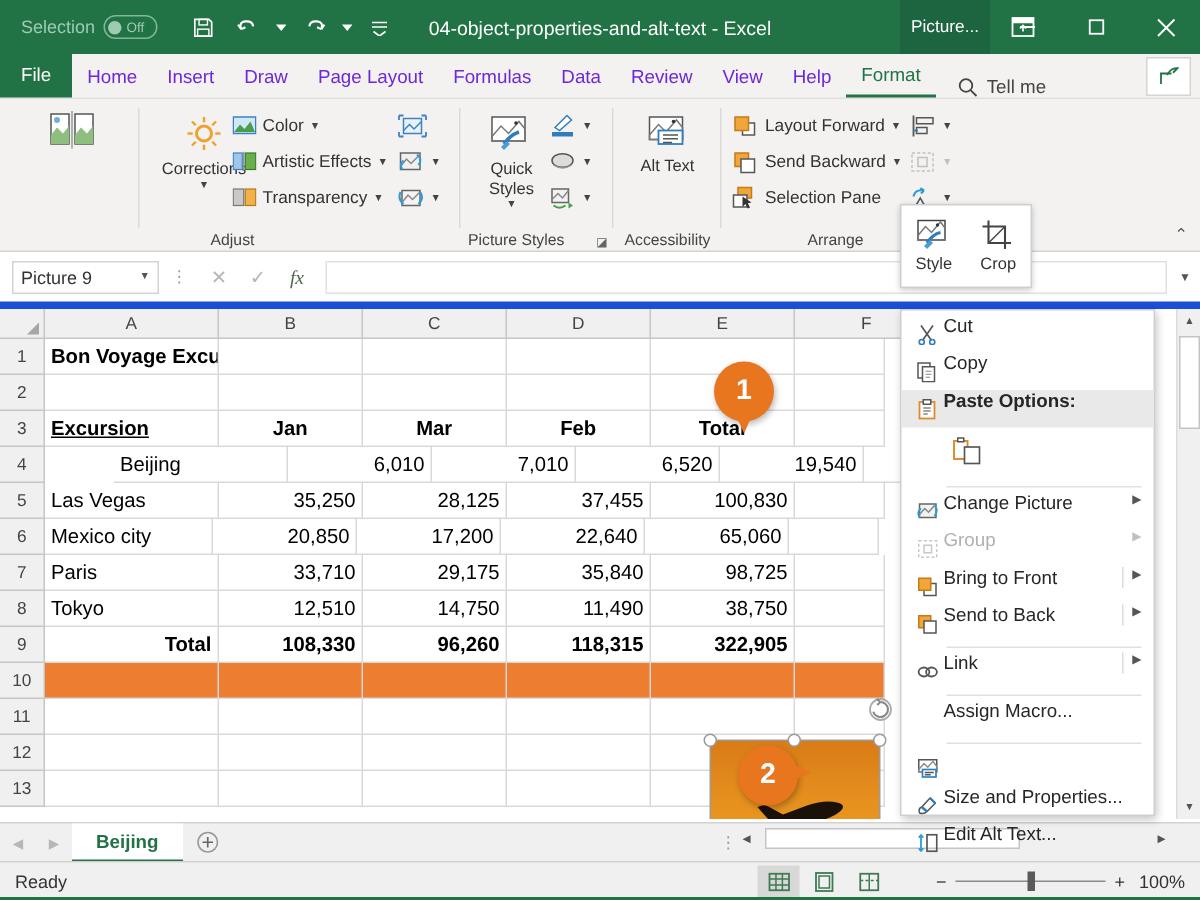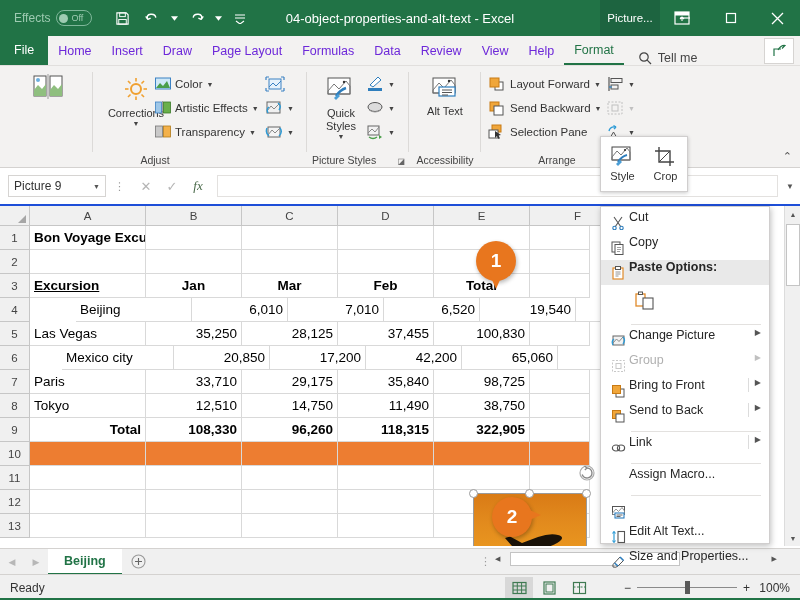--- a/index.html
+++ b/index.html
@@ -100,21 +100,21 @@
   }
   .minibar .mb {
     flex:1; display:flex; flex-direction:column; align-items:center; justify-content:center;
     font-size:11px; color:#333; gap:2px;
   }
 
   
   .fbar {
     position:absolute; top:168px; left:0; width:800px; height:38px;
     background:#fff; display:flex; align-items:center;
-    border-bottom:2px solid #1d4ed8;
+    border-bottom:5px solid #1d4ed8;
   }
   .namebox {
     margin-left:8px; width:98px; height:22px; border:1px solid #d6d4d2;
     background:#fff; display:flex; align-items:center; justify-content:space-between;
     padding:0 5px; font-size:12px; color:#333;
   }
   .vdots { margin:0 8px; color:#9a9a9a; font-size:11px; letter-spacing:0; }
   .fbtns { display:flex; gap:0; }
   .fbtn { width:26px; height:22px; display:flex; align-items:center; justify-content:center; font-size:13px; color:#b5b5b5; }
   .finput {
@@ -261,21 +261,21 @@
   .zpct { font-size:12px; width:34px; text-align:right; }
   .bottomedge { position:absolute; left:0; bottom:0; width:800px; height:2px; background:#217346; }
 </style>
 </head>
 <body>
 
 <div id="app">
 
   <div class="titlebar">
     <div class="autosave">
-      <span class="lbl">Effects</span>
+      <span class="lbl">Selection</span>
       <span class="toggle">
         <span class="knob"></span>
         <span class="ttxt">Off</span>
       </span>
     </div>
     <div class="qat">
       <span class="qbtn">
         <svg width="15" height="15" viewBox="0 0 16 16">
             <path d="M2 2h10l2 2v10H2z" fill="none" stroke="#fff" stroke-width="1.2"></path>
             <rect x="5" y="2" width="6" height="4" fill="none" stroke="#fff" stroke-width="1"></rect>
@@ -725,24 +725,24 @@
         </div>
         <div class="crow">
           <div class="cell" style="width: 116px; height: 24px;">Las Vegas</div>
           <div class="cell num" style="width: 96px; height: 24px;">35,250</div>
           <div class="cell num" style="width: 96px; height: 24px;">28,125</div>
           <div class="cell num" style="width: 96px; height: 24px;">37,455</div>
           <div class="cell num" style="width: 96px; height: 24px;">100,830</div>
           <div class="cell" style="width: 60px; height: 24px;"></div>
         </div>
         <div class="crow">
-          <div class="cell" style="width: 112px; height: 24px; margin-left: 32px;">Mexico city</div>
+          <div class="cell" style="width: 112px; height: 24px;">Mexico city</div>
           <div class="cell num" style="width: 96px; height: 24px;">20,850</div>
           <div class="cell num" style="width: 96px; height: 24px;">17,200</div>
-          <div class="cell num" style="width: 96px; height: 24px;">42,200</div>
+          <div class="cell num" style="width: 96px; height: 24px;">22,640</div>
           <div class="cell num" style="width: 96px; height: 24px;">65,060</div>
           <div class="cell" style="width: 60px; height: 24px;"></div>
         </div>
         <div class="crow">
           <div class="cell" style="width: 116px; height: 24px;">Paris</div>
           <div class="cell num" style="width: 96px; height: 24px;">33,710</div>
           <div class="cell num" style="width: 96px; height: 24px;">29,175</div>
           <div class="cell num" style="width: 96px; height: 24px;">35,840</div>
           <div class="cell num" style="width: 96px; height: 24px;">98,725</div>
           <div class="cell" style="width: 60px; height: 24px;"></div>
@@ -937,36 +937,36 @@
             <path d="M1.5 8 L5 4 L7.5 6.5 L11 2.5 L13.5 6 L13.5 9.5 L1.5 9.5z" fill="none" stroke="#888" stroke-width="0.9"></path>
             <rect x="4" y="8" width="9" height="5" fill="#fff" stroke="#2e7ebd" stroke-width="1.1"></rect>
             <path d="M5.5 10h6M5.5 11.5h4" stroke="#555" stroke-width="0.9"></path>
           </svg>
       </span>
       <span class="mlbl"></span>
     </div>
     <div class="mi">
       <span class="mico">
         <svg width="15" height="14" viewBox="0 0 15 14">
+            <path d="M2 12 Q1 9 3.5 8 L9 2 L12.5 5.5 L7 11 Q5 13 2 12z" fill="none" stroke="#555" stroke-width="1"></path>
+            <path d="M3.5 8 L7 11" stroke="#2e7ebd" stroke-width="1.6"></path>
+            <path d="M9 2 L12.5 5.5" stroke="#2e7ebd" stroke-width="1.6"></path>
+          </svg>
+      </span>
+      <span class="mlbl">Size and Properties...</span>
+    </div>
+    <div class="mi">
+      <span class="mico">
+        <svg width="15" height="14" viewBox="0 0 15 14">
             <path d="M3 1.5 L3 12.5" stroke="#2e9bd6" stroke-width="1.2"></path>
             <path d="M3 1.5 L1.5 3.5 M3 1.5 L4.5 3.5 M3 12.5 L1.5 10.5 M3 12.5 L4.5 10.5" stroke="#2e9bd6" stroke-width="1.1" fill="none"></path>
             <rect x="7" y="1.5" width="6.5" height="11" fill="none" stroke="#555" stroke-width="1.1"></rect>
           </svg>
       </span>
       <span class="mlbl">Edit Alt Text...</span>
-    </div>
-    <div class="mi">
-      <span class="mico">
-        <svg width="15" height="14" viewBox="0 0 15 14">
-            <path d="M2 12 Q1 9 3.5 8 L9 2 L12.5 5.5 L7 11 Q5 13 2 12z" fill="none" stroke="#555" stroke-width="1"></path>
-            <path d="M3.5 8 L7 11" stroke="#2e7ebd" stroke-width="1.6"></path>
-            <path d="M9 2 L12.5 5.5" stroke="#2e7ebd" stroke-width="1.6"></path>
-          </svg>
-      </span>
-      <span class="mlbl">Size and Properties...</span>
     </div>
   </div>
 
   <div class="hscroll">
     <span style="position:absolute; left:2px; font-size:7px; color:#555;">◀</span>
     <div class="hthumb"></div>
     <span style="position:absolute; right:3px; font-size:7px; color:#555;">▶</span>
   </div>
 
   <div class="sheetbar">

